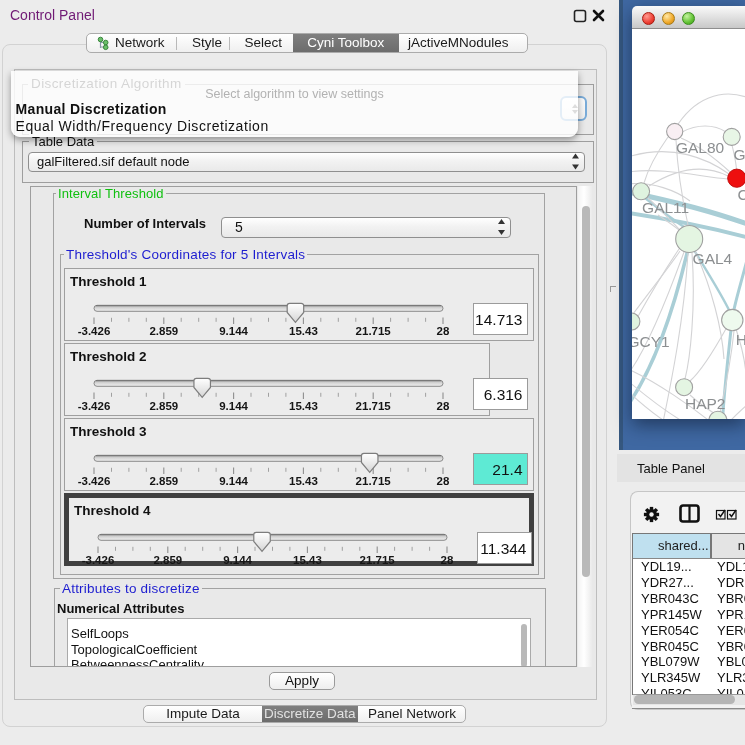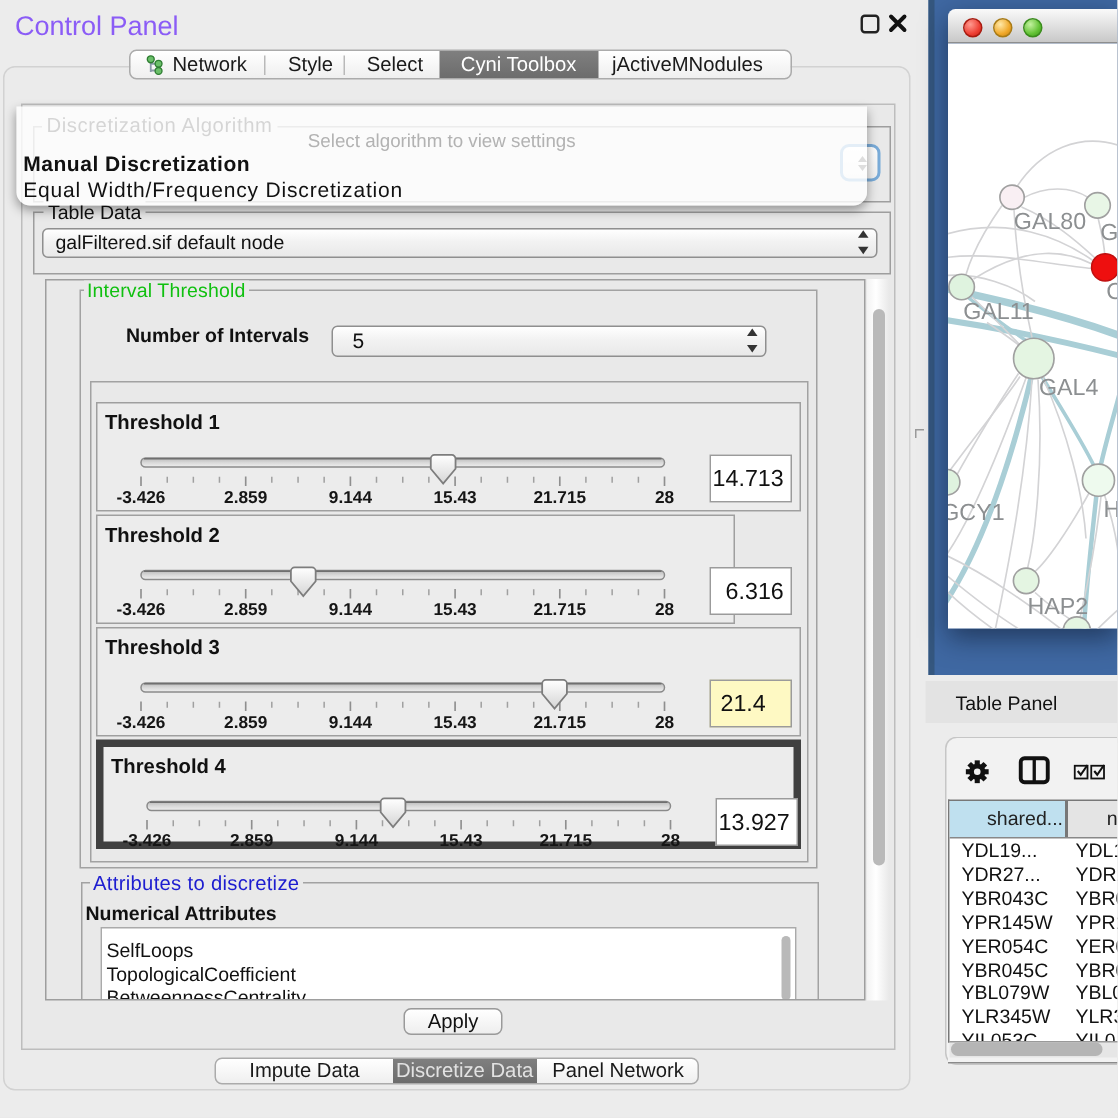--- a/index.html
+++ b/index.html
@@ -1,20 +1,20 @@
 <!DOCTYPE html>
 <html><head><meta charset="utf-8"><style>
   html,body { margin:0; padding:0; }
   body { width:745px; height:745px; position:relative; overflow:hidden;
          font-family:"Liberation Sans", sans-serif; background:#ececec; }
   .abs { position:absolute; }
 </style></head><body>
 
 <div class="abs" style="left:0;top:0;width:620px;height:29px;background:#ececec;">
-  <div class="abs" style="left:10px;top:7px;font-size:18px;color:#8b5cf6;">Control Panel</div>
+  <div class="abs" style="left:10px;top:7px;font-size:14px;color:#701a75;">Control Panel</div>
 </div>
 <svg class="abs" style="left:570px;top:8px;" width="45" height="18">
   <rect x="4.5" y="2.5" width="11" height="11" rx="2" fill="none" stroke="#222" stroke-width="1.6"></rect>
   <path d="M 24 3 L 33 12 M 33 3 L 24 12" stroke="#111" stroke-width="2.6" stroke-linecap="round"></path>
 </svg>
 
 <div class="abs" style="left:2px;top:44px;width:605px;height:683px;background:#ebebeb;border:1px solid #d2d2d2;border-radius:8px;box-sizing:border-box;"></div>
 
 <div class="abs" style="left:14px;top:69px;width:583px;height:631px;background:#e9e9e9;border:1px solid #bdbdbd;box-sizing:border-box;"></div>
 
@@ -46,20 +46,21 @@
 
 <div style="position:absolute;left:190px;top:29.7px;width:290px;height:21px;background:linear-gradient(#ffffff,#f2f2f2 45%,#e9e9e9);border:1px solid #8f8f8f;border-radius:4px;box-sizing:border-box;">
   <div style="position:absolute;left:13px;top:0;height:19px;line-height:19px;font-size:14px;color:#111;">5</div>
   <svg width="18" height="21" style="position:absolute;right:2px;top:-1px;">
     <path d="M 8 7.0 l 3.5 -5 l 3.5 5 z" fill="#333"></path>
     <path d="M 8 13.0 l 3.5 5 l 3.5 -5 z" fill="#333"></path>
   </svg>
 </div>
 
   <div class="abs" style="left:29px;top:67px;width:477px;height:319px;border:1px solid #a2a2a2;"></div>
+  <div class="abs" style="left:33px;top:59.5px;font-size:13.5px;letter-spacing:0.2px;color:#1d1dd0;background:#e9e9e9;padding:0 2px;">Threshold's Coordinates for 5 Intervals</div>
 
 <div style="position:absolute;left:33px;top:81px;width:470px;height:73px;background:#ececec;border:1px solid #9f9f9f;box-sizing:border-box;">
   <div style="position:absolute;left:5px;top:5px;font-size:13.5px;font-weight:bold;color:#111;">Threshold 1</div>
   <svg width="470" height="73" style="position:absolute;left:0;top:0;">
         <defs>
           <linearGradient id="trk1" x1="0" y1="0" x2="0" y2="1">
             <stop offset="0" stop-color="#b8b8b8"></stop>
             <stop offset="0.5" stop-color="#d8d8d8"></stop>
             <stop offset="1" stop-color="#efefef"></stop>
           </linearGradient>
@@ -186,21 +187,21 @@
         <line x1="360.6" y1="48.8" x2="360.6" y2="52.8" stroke="#a0a0a0" stroke-width="1"></line>
         <line x1="378.0" y1="48.6" x2="378.0" y2="55" stroke="#8f8f8f" stroke-width="1.1"></line>
         <text x="29.0" y="66" font-size="11.5" font-weight="bold" fill="#151515" text-anchor="middle">-3.426</text>
         <text x="98.8" y="66" font-size="11.5" font-weight="bold" fill="#151515" text-anchor="middle">2.859</text>
         <text x="168.6" y="66" font-size="11.5" font-weight="bold" fill="#151515" text-anchor="middle">9.144</text>
         <text x="238.4" y="66" font-size="11.5" font-weight="bold" fill="#151515" text-anchor="middle">15.43</text>
         <text x="308.2" y="66" font-size="11.5" font-weight="bold" fill="#151515" text-anchor="middle">21.715</text>
         <text x="378.0" y="66" font-size="11.5" font-weight="bold" fill="#151515" text-anchor="middle">28</text>
         <path d="M 298.95 34.3 h 11.5 a2.5 2.5 0 0 1 2.5 2.5 v 6.7 l -8.25 9.9 l -8.25 -9.9 v -6.7 a2.5 2.5 0 0 1 2.5 -2.5 z" fill="url(#th3)" stroke="#7d7d7d" stroke-width="1.2"></path>
       </svg>
-  <div style="position:absolute;left:407.5px;top:33.5px;width:55px;height:32.5px;background:#fef9c3;border:1px solid #9b9b9b;box-sizing:border-box;font-size:15.5px;color:#111;text-align:right;line-height:31px;padding-right:16px;">21.4</div>
+  <div style="position:absolute;left:407.5px;top:33.5px;width:55px;height:32.5px;background:#5eead4;border:1px solid #9b9b9b;box-sizing:border-box;font-size:15.5px;color:#111;text-align:right;line-height:31px;padding-right:4px;">21.4</div>
 </div>
 <div style="position:absolute;left:33px;top:306px;width:470px;height:73px;background:#ececec;border:5px solid #404040;box-sizing:border-box;">
   <div style="position:absolute;left:5px;top:5px;font-size:13.5px;font-weight:bold;color:#111;">Threshold 4</div>
   <svg width="470" height="73" style="position:absolute;left:0;top:0;">
         <defs>
           <linearGradient id="trk4" x1="0" y1="0" x2="0" y2="1">
             <stop offset="0" stop-color="#b8b8b8"></stop>
             <stop offset="0.5" stop-color="#d8d8d8"></stop>
             <stop offset="1" stop-color="#efefef"></stop>
           </linearGradient>
@@ -233,21 +234,21 @@
         <line x1="360.6" y1="48.8" x2="360.6" y2="52.8" stroke="#a0a0a0" stroke-width="1"></line>
         <line x1="378.0" y1="48.6" x2="378.0" y2="55" stroke="#8f8f8f" stroke-width="1.1"></line>
         <text x="29.0" y="66" font-size="11.5" font-weight="bold" fill="#151515" text-anchor="middle">-3.426</text>
         <text x="98.8" y="66" font-size="11.5" font-weight="bold" fill="#151515" text-anchor="middle">2.859</text>
         <text x="168.6" y="66" font-size="11.5" font-weight="bold" fill="#151515" text-anchor="middle">9.144</text>
         <text x="238.4" y="66" font-size="11.5" font-weight="bold" fill="#151515" text-anchor="middle">15.43</text>
         <text x="308.2" y="66" font-size="11.5" font-weight="bold" fill="#151515" text-anchor="middle">21.715</text>
         <text x="378.0" y="66" font-size="11.5" font-weight="bold" fill="#151515" text-anchor="middle">28</text>
         <path d="M 187.28 34.3 h 11.5 a2.5 2.5 0 0 1 2.5 2.5 v 6.7 l -8.25 9.9 l -8.25 -9.9 v -6.7 a2.5 2.5 0 0 1 2.5 -2.5 z" fill="url(#th4)" stroke="#7d7d7d" stroke-width="1.2"></path>
       </svg>
-  <div style="position:absolute;left:407.5px;top:33.5px;width:55px;height:32.5px;background:#fff;border:1px solid #9b9b9b;box-sizing:border-box;font-size:15.5px;color:#111;text-align:right;line-height:31px;padding-right:4px;">13.927</div>
+  <div style="position:absolute;left:407.5px;top:33.5px;width:55px;height:32.5px;background:#fff;border:1px solid #9b9b9b;box-sizing:border-box;font-size:15.5px;color:#111;text-align:right;line-height:31px;padding-right:4px;">11.344</div>
 </div>
 
   <div class="abs" style="left:23px;top:401px;width:490px;height:110px;border:1px solid #a2a2a2;"></div>
   <div class="abs" style="left:29px;top:394px;font-size:13.5px;letter-spacing:0.2px;color:#1d1dd0;background:#e9e9e9;padding:0 2px;">Attributes to discretize</div>
   <div class="abs" style="left:26px;top:414px;font-size:13px;font-weight:bold;color:#111;">Numerical Attributes</div>
 
   <div class="abs" style="left:36px;top:431px;width:464px;height:50px;background:#fff;border:1px solid #aaa;box-sizing:border-box;">
     <div style="padding:7px 0 0 3px;font-size:13px;color:#111;line-height:15.6px;">SelfLoops<br>TopologicalCoefficient<br>BetweennessCentrality</div>
     <div class="abs" style="left:453px;top:5px;width:6px;height:43px;background:#b9b9b9;border-radius:3px;"></div>
   </div>

